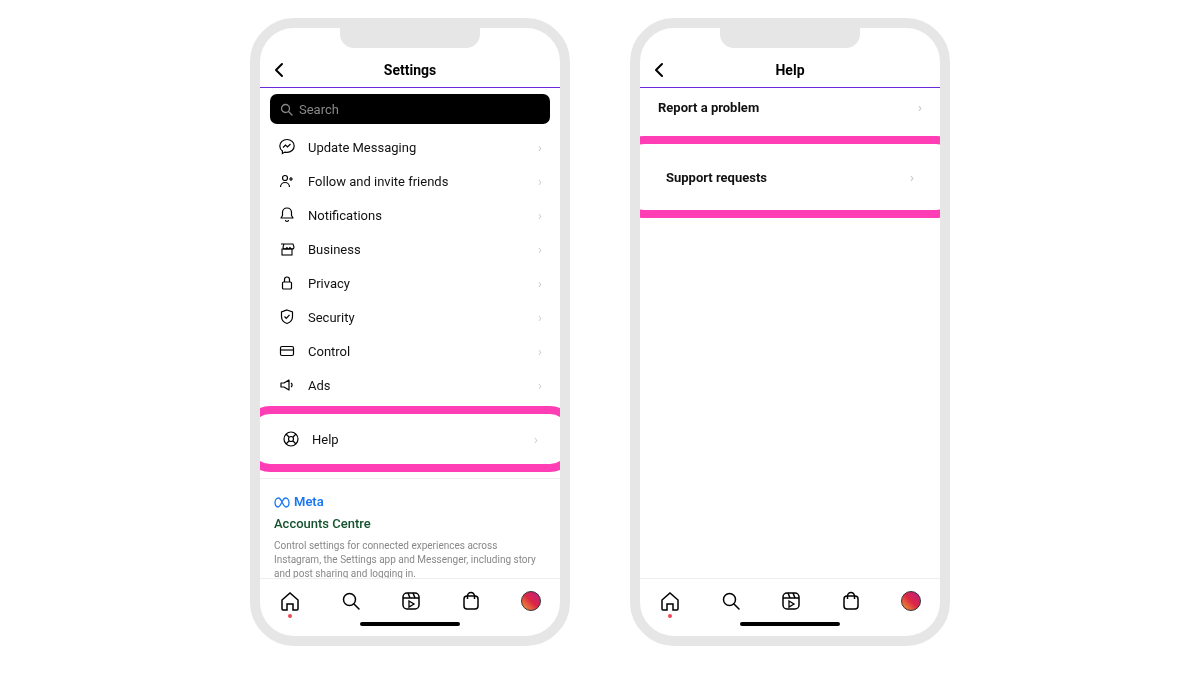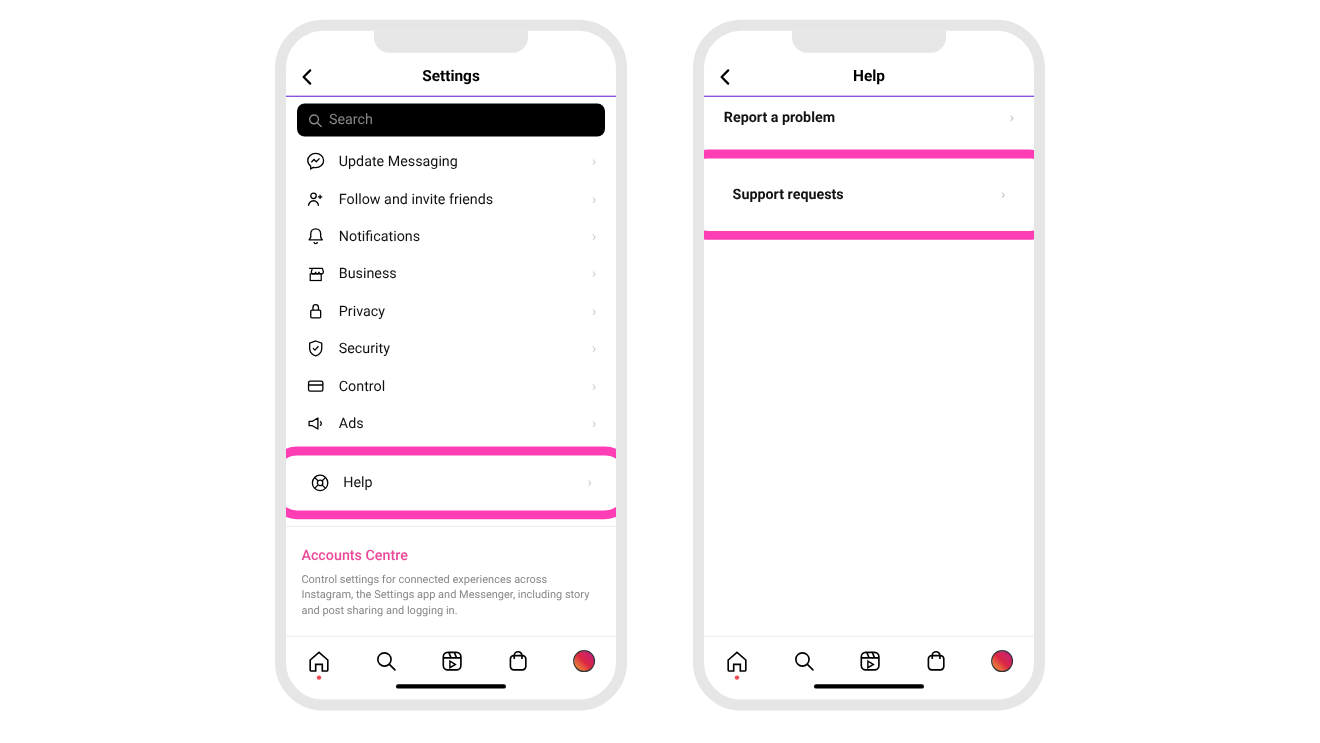--- a/index.html
+++ b/index.html
@@ -115,21 +115,21 @@
   }
   .meta-logo {
     color: #1a77f2;
     font-size: 13px;
     font-weight: 600;
     display: flex;
     align-items: center;
     gap: 4px;
   }
   .accounts-centre {
-    color: #ec4899;
+    color: #14532d;
     font-size: 13px;
     font-weight: 500;
     margin: 4px 0 6px;
   }
   .tabbar {
     border-top: 1px solid #eee;
     height: 44px;
     display: flex;
     justify-content: space-around;
     align-items: center;
@@ -317,20 +317,26 @@
             </svg>
           </span>
         <span class="label">Help</span>
         <span class="chev">›</span>
       </div>
     </div>
 
     <div class="divider"></div>
 
     <div class="meta-block">
+      <div class="meta-logo">
+        <svg width="16" height="11" viewBox="0 0 16 11">
+            <path d="M4 10C2 10 1 8 1 5.5S2.5 1 4.5 1C6 1 7 3 8 5c1-2 2-4 3.5-4C13.5 1 15 3 15 5.5S14 10 12 10c-1.5 0-2.5-2-4-5-1.5 3-2.5 5-4 5z" stroke="#1a77f2" stroke-width="1.3" fill="none"></path>
+          </svg>
+        <span>Meta</span>
+      </div>
       <div class="accounts-centre">Accounts Centre</div>
       <div>Control settings for connected experiences across Instagram, the Settings app and Messenger, including story and post sharing and logging in.</div>
     </div>
   </div>
 
   <div class="tabbar">
     <span class="tab">
       <svg width="22" height="22" viewBox="0 0 22 22">
           <path d="M3 10l8-7 8 7v9a1 1 0 01-1 1h-4v-6H8v6H4a1 1 0 01-1-1v-9z" stroke="#000" stroke-width="1.5" fill="none"></path>
         </svg>

